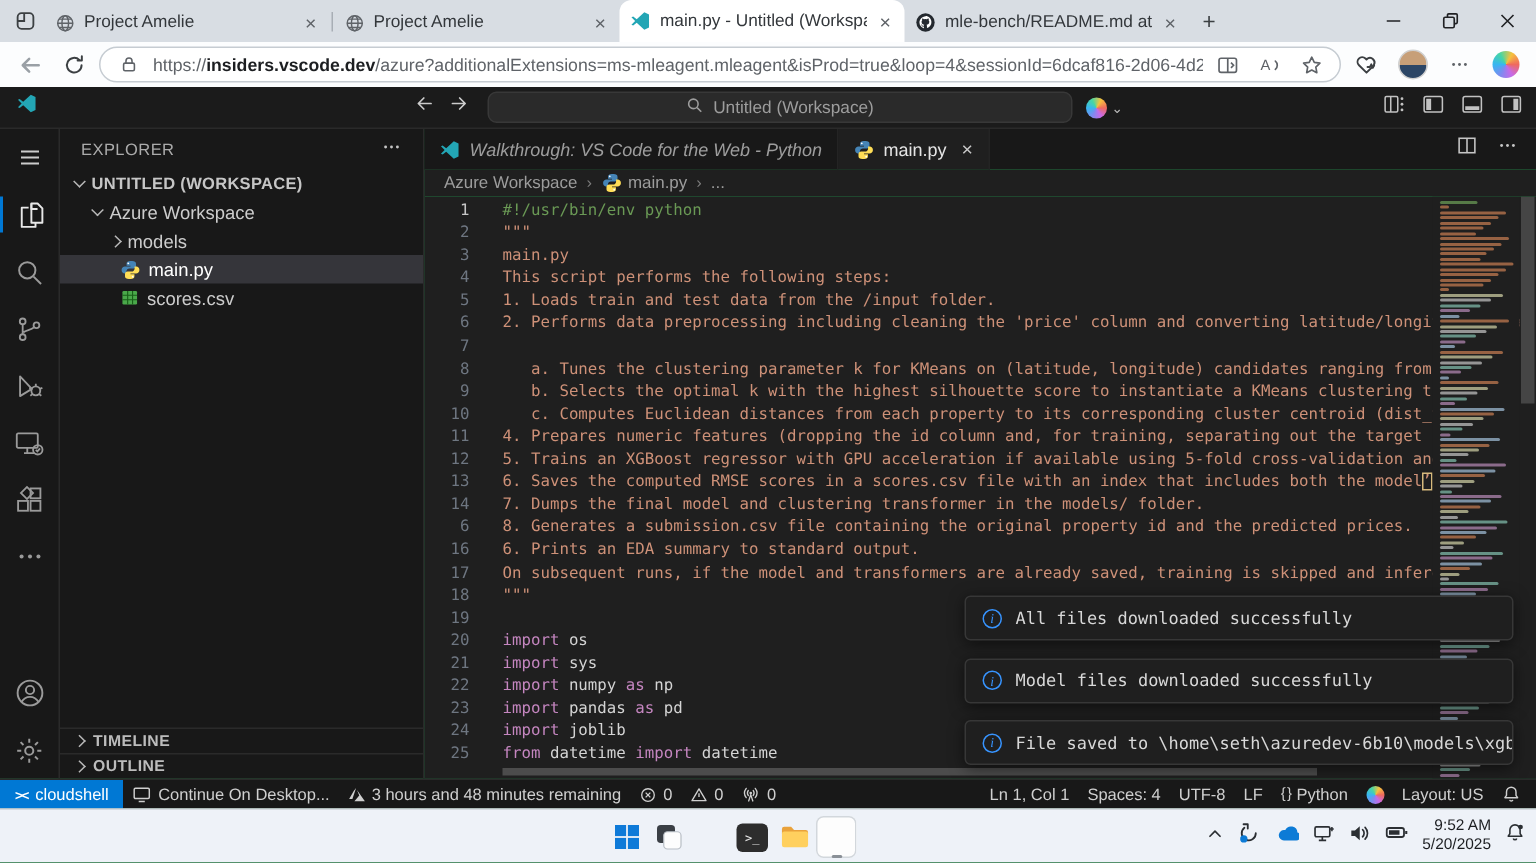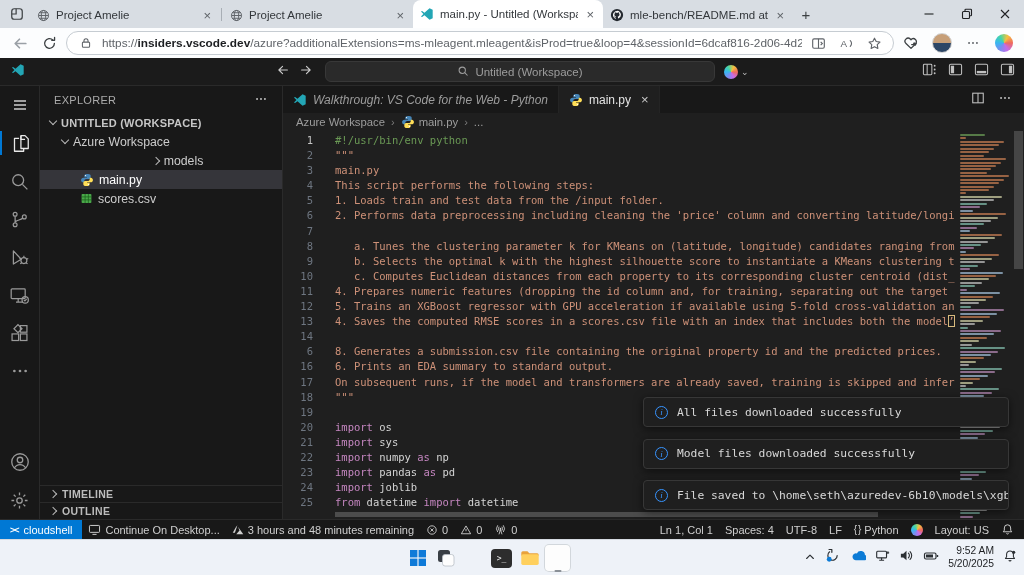--- a/index.html
+++ b/index.html
@@ -435,21 +435,21 @@
         </div>
         <div id="tree-container">
             <div class="tree-row bold" style="padding-left: 10px;">
               <span class="chev down"></span>
               <span>UNTITLED (WORKSPACE)</span>
             </div>
             <div class="tree-row" style="padding-left: 22px;">
               <span class="chev down"></span>
               <span>Azure Workspace</span>
             </div>
-            <div class="tree-row" style="padding-left: 34px; justify-content: center;">
+            <div class="tree-row" style="padding-left: 34px;">
               <span class="chev right"></span>
               <span>models</span>
             </div>
             <div class="tree-row selected" style="padding-left: 40px;">
               <span style="display: inline-flex; align-items: center;">
                 <svg xmlns="http://www.w3.org/2000/svg" width="14" height="14" viewBox="0 0 16 16">
                   <path fill="#4584b6" d="M7.9 1.1c-1.9 0-2.9.8-2.9 2.1v1.6h3v.5H3.8C2.4 5.3 1.2 6.4 1.2 8s1.1 2.7 2.4 2.7h1.3V9c0-1.2 1-2.2 2.3-2.2h3c1.1 0 2-.9 2-2V3.2c0-1.3-1.1-2.1-3-2.1z"></path>
                   <path fill="#ffde57" d="M8.1 14.9c1.9 0 2.9-.8 2.9-2.1v-1.6H8v-.5h4.2c1.4 0 2.6-1.1 2.6-2.7s-1.1-2.7-2.4-2.7h-1.3V7c0 1.2-1 2.2-2.3 2.2h-3c-1.1 0-2 .9-2 2v1.6c0 1.3 1.1 2.1 3 2.1z"></path>
                   <circle cx="6.3" cy="2.9" r=".7" fill="#fff"></circle>
                   <circle cx="9.7" cy="13.1" r=".7" fill="#fff"></circle>
@@ -548,22 +548,22 @@
               <div class="code-line"><span class="gutter-num">3</span><span class="line-text"><span class="tok-st">main.py</span></span></div>
               <div class="code-line"><span class="gutter-num">4</span><span class="line-text"><span class="tok-st">This script performs the following steps:</span></span></div>
               <div class="code-line"><span class="gutter-num">5</span><span class="line-text"><span class="tok-st">1. Loads train and test data from the /input folder.</span></span></div>
               <div class="code-line"><span class="gutter-num">6</span><span class="line-text"><span class="tok-st">2. Performs data preprocessing including cleaning the 'price' column and converting latitude/longitude values.</span></span></div>
               <div class="code-line"><span class="gutter-num">7</span></div>
               <div class="code-line"><span class="gutter-num">8</span><span class="line-text"><span class="tok-st">   a. Tunes the clustering parameter k for KMeans on (latitude, longitude) candidates ranging from 6</span></span></div>
               <div class="code-line"><span class="gutter-num">9</span><span class="line-text"><span class="tok-st">   b. Selects the optimal k with the highest silhouette score to instantiate a KMeans clustering tra</span></span></div>
               <div class="code-line"><span class="gutter-num">10</span><span class="line-text"><span class="tok-st">   c. Computes Euclidean distances from each property to its corresponding cluster centroid (dist_to</span></span></div>
               <div class="code-line"><span class="gutter-num">11</span><span class="line-text"><span class="tok-st">4. Prepares numeric features (dropping the id column and, for training, separating out the target co</span></span></div>
               <div class="code-line"><span class="gutter-num">12</span><span class="line-text"><span class="tok-st">5. Trains an XGBoost regressor with GPU acceleration if available using 5-fold cross-validation and</span></span></div>
-              <div class="code-line"><span class="gutter-num">13</span><span class="line-text"><span class="tok-st">4. Saves the computed RMSE scores in a scores.csv file with an index that includes both the model</span><span class="tok-st tok-box">’</span><span class="tok-st">s</span></span></div>
-              <div class="code-line"><span class="gutter-num">14</span></div>
+              <div class="code-line"><span class="gutter-num">13</span><span class="line-text"><span class="tok-st">6. Saves the computed RMSE scores in a scores.csv file with an index that includes both the model</span><span class="tok-st tok-box">’</span><span class="tok-st">s</span></span></div>
+              <div class="code-line"><span class="gutter-num">14</span><span class="line-text"><span class="tok-st">7. Dumps the final model and clustering transformer in the models/ folder.</span></span></div>
               <div class="code-line"><span class="gutter-num">6</span><span class="line-text"><span class="tok-st">8. Generates a submission.csv file containing the original property id and the predicted prices.</span></span></div>
               <div class="code-line"><span class="gutter-num">16</span><span class="line-text"><span class="tok-st">6. Prints an EDA summary to standard output.</span></span></div>
               <div class="code-line"><span class="gutter-num">17</span><span class="line-text"><span class="tok-st">On subsequent runs, if the model and transformers are already saved, training is skipped and inferen</span></span></div>
               <div class="code-line"><span class="gutter-num">18</span><span class="line-text"><span class="tok-st">"""</span></span></div>
               <div class="code-line"><span class="gutter-num">19</span><span class="line-text"></span></div>
               <div class="code-line"><span class="gutter-num">20</span><span class="line-text"><span class="tok-kw">import</span><span class="tok-pl"> os</span></span></div>
               <div class="code-line"><span class="gutter-num">21</span><span class="line-text"><span class="tok-kw">import</span><span class="tok-pl"> sys</span></span></div>
               <div class="code-line"><span class="gutter-num">22</span><span class="line-text"><span class="tok-kw">import</span><span class="tok-pl"> numpy </span><span class="tok-kw">as</span><span class="tok-pl"> np</span></span></div>
               <div class="code-line"><span class="gutter-num">23</span><span class="line-text"><span class="tok-kw">import</span><span class="tok-pl"> pandas </span><span class="tok-kw">as</span><span class="tok-pl"> pd</span></span></div>
               <div class="code-line"><span class="gutter-num">24</span><span class="line-text"><span class="tok-kw">import</span><span class="tok-pl"> joblib</span></span></div>

